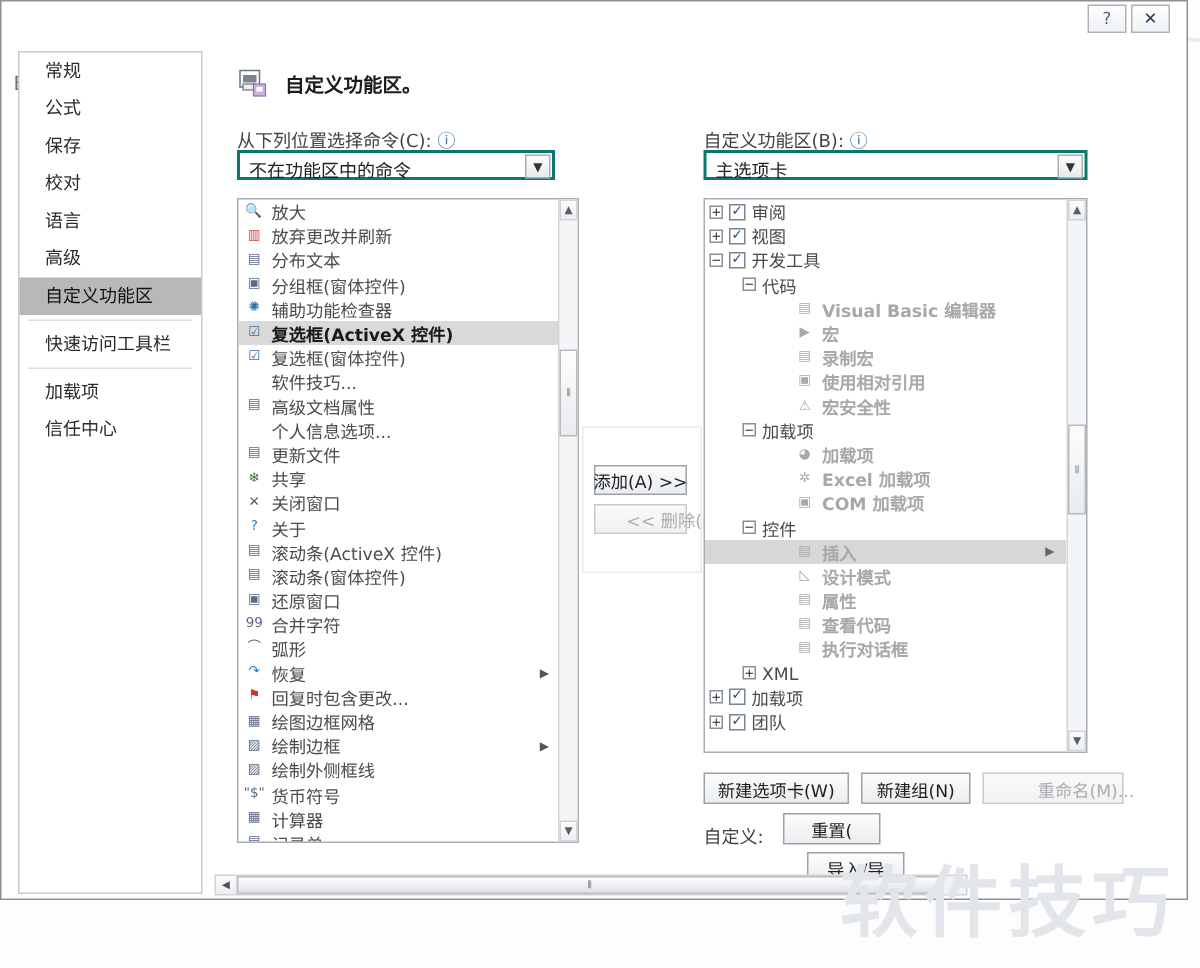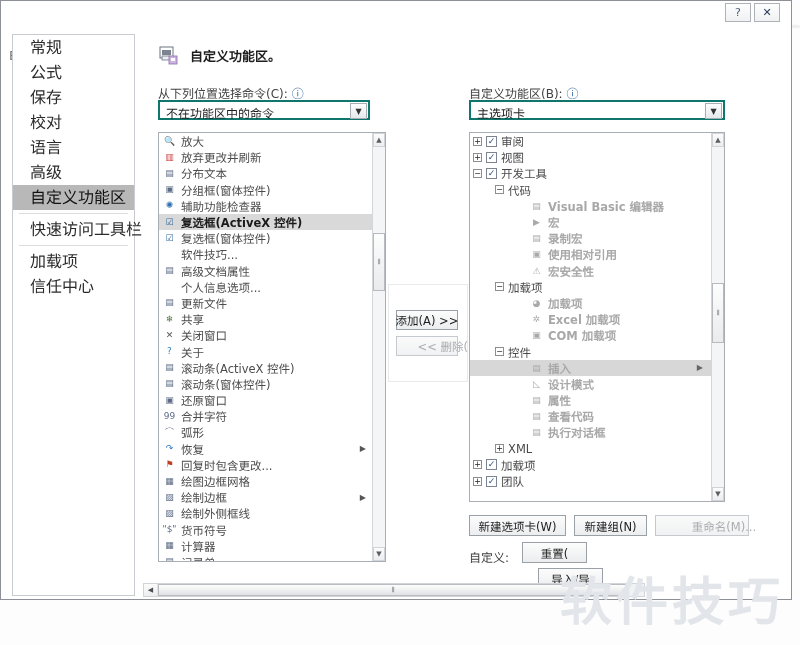--- a/index.html
+++ b/index.html
@@ -31,21 +31,21 @@
     font-size:11px;color:#4a5b7a;box-sizing:border-box;
   }
   #btn-help{right:40px;}
   #btn-close{right:11px;color:#2b3c5a;}
   
   #nav{
     position:absolute;left:11px;top:33px;width:123px;height:562px;
     background:#ffffff;border:1px solid #c8ccd1;box-sizing:border-box;
   }
   .nav-item{
-    height:25px;line-height:25px;padding-left:17px;font-size:16px;color:#2b2b2b;
+    height:25px;line-height:25px;padding-left:17px;font-size:12px;color:#2b2b2b;
     white-space:nowrap;cursor:default;
   }
   .nav-item.selected{background:#b8b8b8;color:#111;}
   .nav-sep{height:1px;background:#dadcdf;margin:3px 6px 3px 6px;}
   
   #content{position:absolute;left:143px;top:33px;width:638px;height:562px;}
   #hdr{position:absolute;left:14px;top:10px;display:flex;align-items:center;gap:10px;font-weight:bold;}
   #hdr-title{font-size:13px;color:#1d1d1d;}
   .fld-label{position:absolute;font-size:12px;color:#434343;white-space:nowrap;}
   #lbl-left{left:14px;top:50px;}

